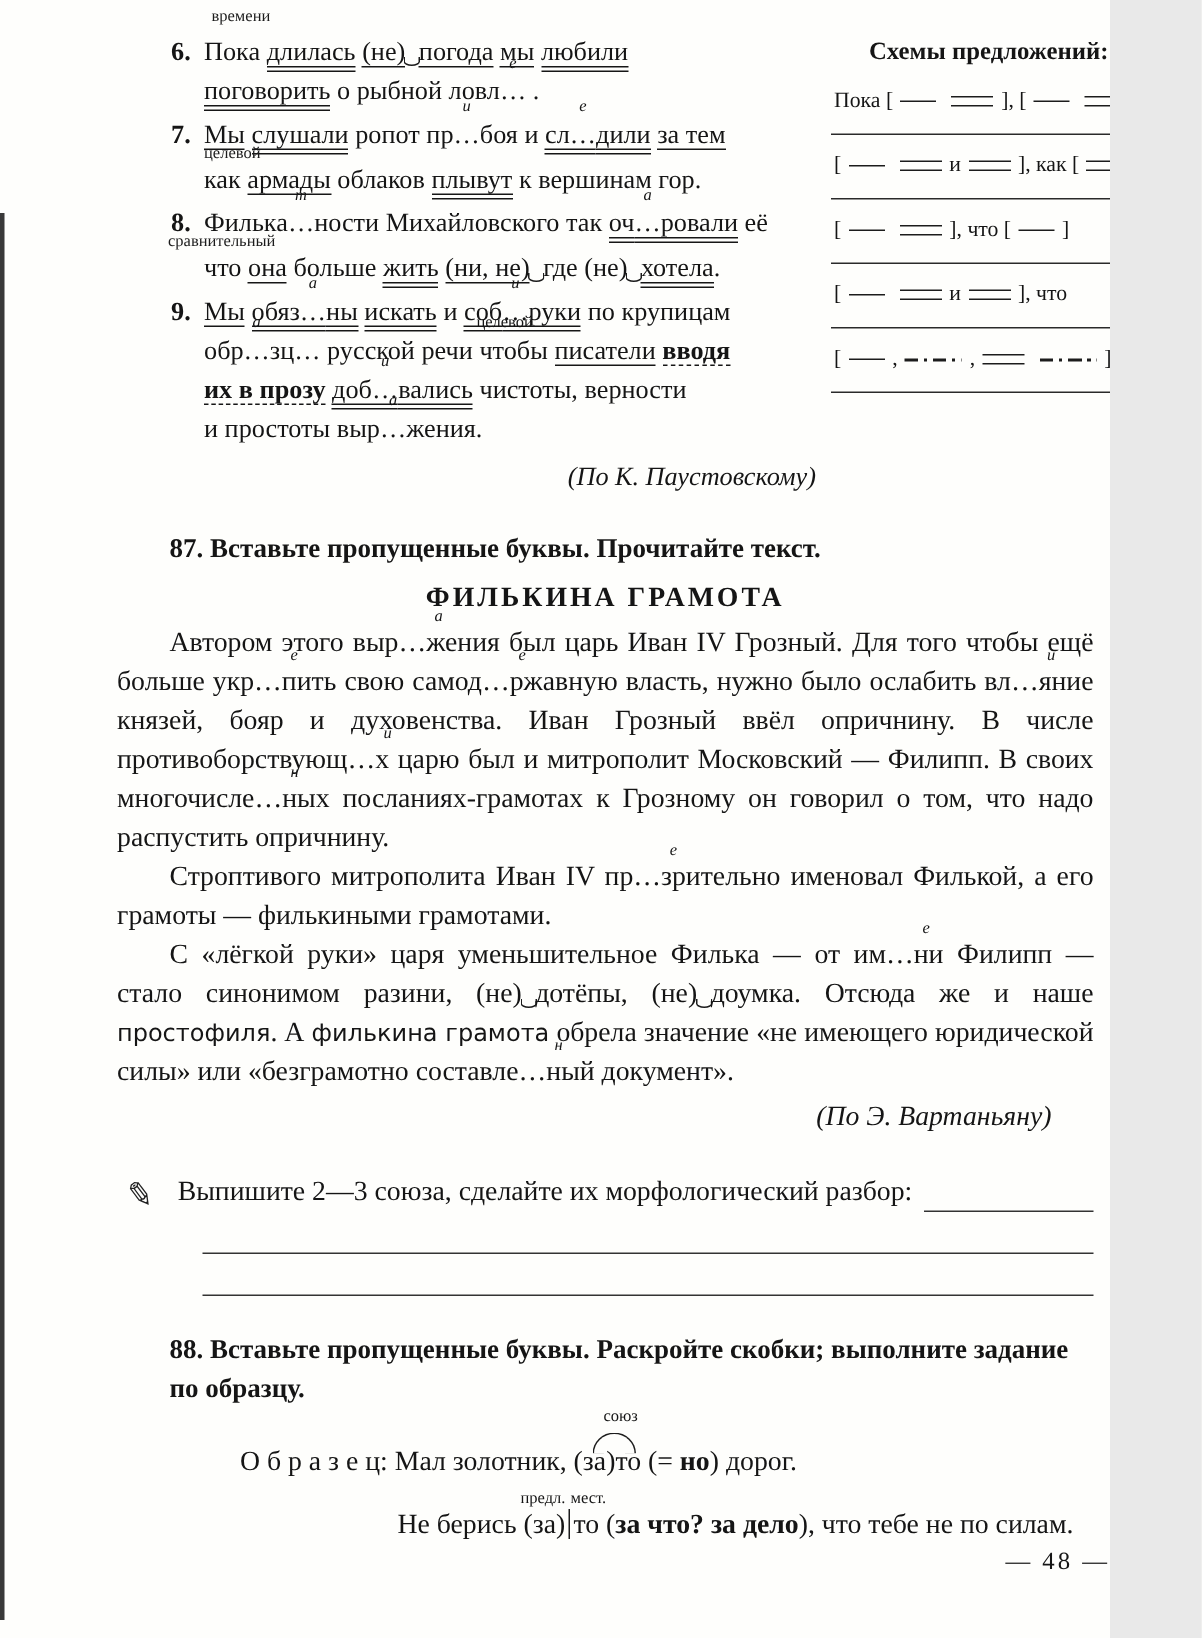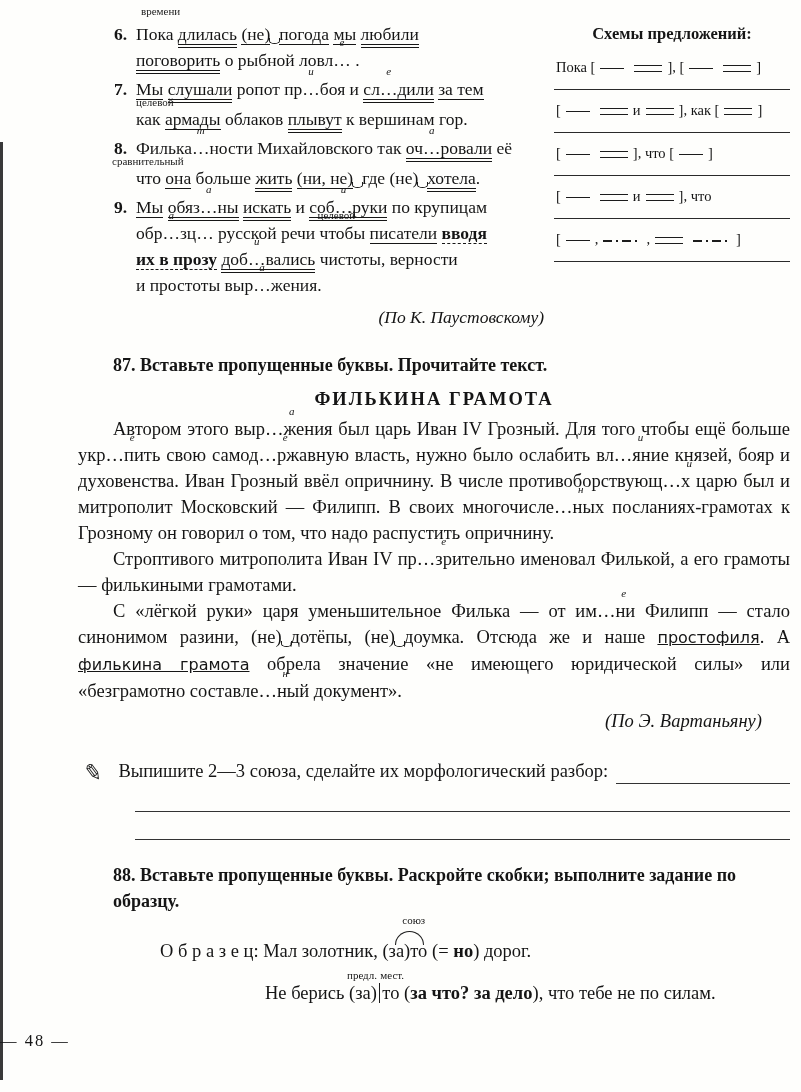--- a/index.html
+++ b/index.html
@@ -1,16 +1,16 @@
 <!DOCTYPE html>
 <html><head>
 <meta charset="utf-8">
 <style>
   html,body{margin:0;padding:0;background:#e9e9e9;}
-  .page{position:relative;width:801px;height:1092px;background:#fefefc;color:#151515;
+  .page{position:relative;width:740px;height:1092px;background:#fefefc;color:#151515;
         font-family:"Liberation Serif","DejaVu Serif",serif;font-size:18.5px;line-height:26px;
         box-sizing:border-box;padding:6px 11px 0 78px;overflow:hidden;}
   .b{font-weight:bold;}
   .scan-edge{position:absolute;left:0;top:142px;bottom:12px;width:2.5px;background:#161616;opacity:.85;}
 
   .margin-label{font-size:11px;line-height:11px;color:#1c1c1c;}
   .top-label{margin-left:63px;margin-bottom:3px;}
 
   .top-flex{display:flex;margin-top:4px;}
   .items-col{flex:0 0 430px;width:430px;margin-left:36px;font-size:17.5px;}
@@ -35,35 +35,35 @@
   .u-dd{border-bottom:1.4px dashed #161616;font-weight:bold;}
   .gap{position:relative;}
   .gap .ins{position:absolute;left:50%;transform:translateX(-50%);top:-13px;font-size:11px;line-height:11px;font-style:italic;}
   .hasabove{position:relative;}
   .hasabove .above{position:absolute;left:-2px;top:-13px;font-size:11px;line-height:11px;font-style:normal;white-space:nowrap;}
   .tie{display:inline-block;width:9px;height:5px;border:1.1px solid #1c1c1c;border-top:none;border-radius:0 0 50% 50%;vertical-align:-4px;margin:0 -1px;}
   .vbar{display:inline-block;width:1.5px;height:20px;background:#1c1c1c;vertical-align:-4px;margin:0 2px;}
   .arc{position:relative;}
   .arc::before{content:"";position:absolute;left:-15px;top:-10px;width:27px;height:13px;border:1.3px solid #1c1c1c;border-bottom:none;border-radius:50% 50% 0 0 / 100% 100% 0 0;}
   .arc .above{top:-26px;left:-8px;}
-  .alt{font-family:"DejaVu Sans","Liberation Sans",sans-serif;font-size:16px;text-decoration:underline;}
+  .alt{font-family:"DejaVu Sans","Liberation Sans",sans-serif;font-size:16px;}
 
   .ex-heading{font-weight:bold;margin:22px 0 0 35px;font-size:18px;}
   .text-title{text-align:center;font-weight:bold;letter-spacing:2px;margin:8px 0 4px;}
   .para{margin:0;text-align:justify;text-indent:35px;}
 
   .writeout{display:flex;align-items:flex-end;margin:24px 0 0 6px;}
   .pencil{font-size:22px;line-height:22px;margin-right:16px;transform:rotate(8deg);color:#222;}
   .fill-line{flex:1;border-bottom:1.2px solid #333;height:1em;margin-left:8px;}
   .blank-line{border-bottom:1.2px solid #333;height:27px;margin-left:57px;}
 
   .part-a{margin:30px 0 0 57px;}
   .example{margin:24px 0 0 82px;}
   .sentence88{margin:16px 0 0 187px;white-space:nowrap;}
-  .page-num{position:absolute;bottom:38px;left:0;width:100%;text-align:left;font-size:16.5px;letter-spacing:2px;}
+  .page-num{position:absolute;bottom:38px;left:0;width:100%;text-align:right;font-size:16.5px;letter-spacing:2px;}
 </style>
 </head>
 <body>
 
 <div class="page">
   <div class="scan-edge"></div>
 
   <div class="margin-label top-label">времени</div>
 
   <div class="top-flex">

